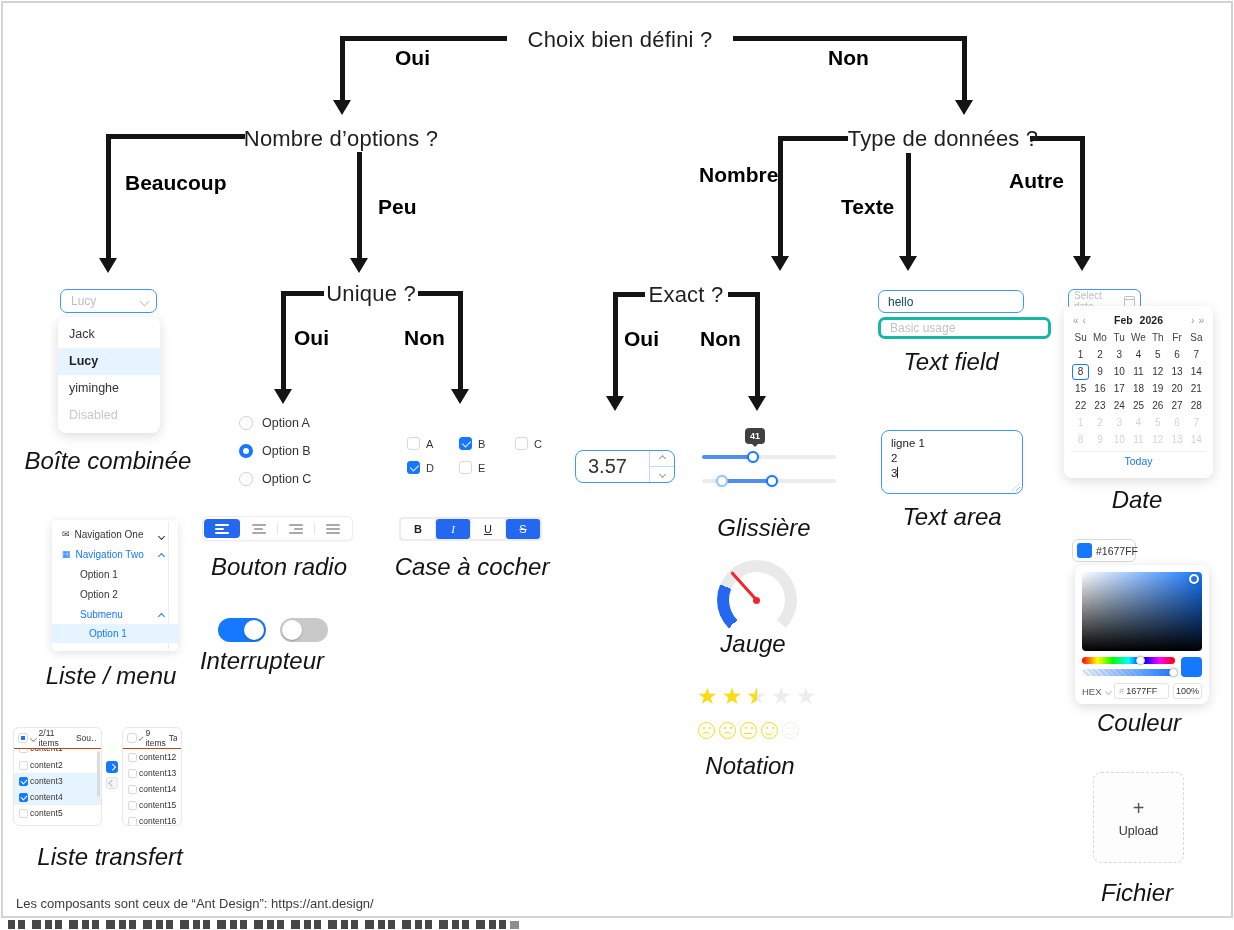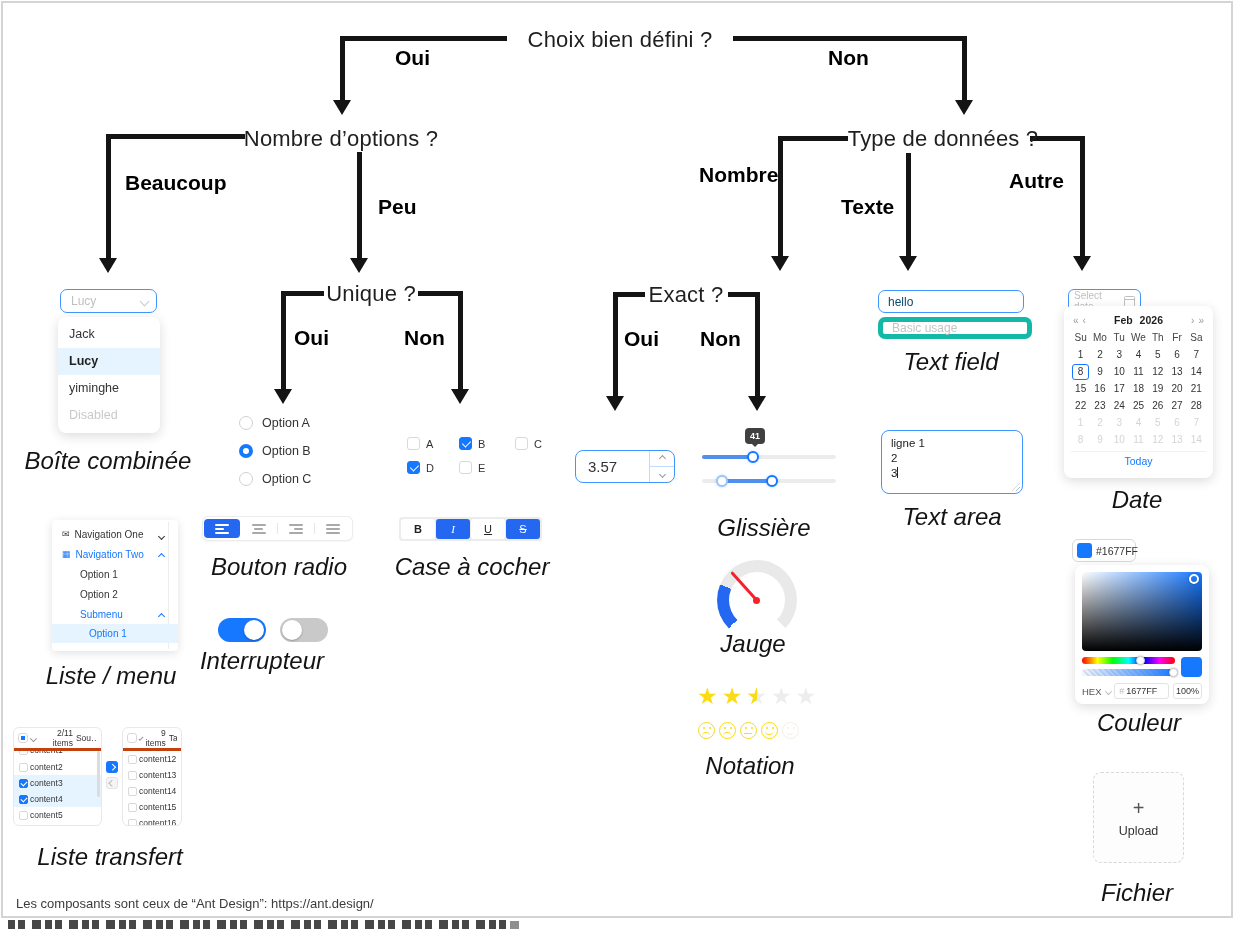--- a/index.html
+++ b/index.html
@@ -80,40 +80,40 @@
 
   
   .cbx{position:absolute;display:flex;align-items:center;gap:6px;font-size:11px;color:#333;}
   .cb{width:13px;height:13px;border:1.2px solid #d9d9d9;border-radius:3px;box-sizing:border-box;background:#fff;position:relative;flex:none;}
   .cb.on{background:#1677ff;border-color:#1677ff;}
   .cb.on::after{content:"";position:absolute;left:3.5px;top:1px;width:4px;height:7px;border-right:1.6px solid #fff;border-bottom:1.6px solid #fff;transform:rotate(45deg);}
   .cb.ind::after{content:"";position:absolute;left:2.5px;top:2.5px;width:5px;height:5px;background:#1677ff;}
 
   
   .tpanel{position:absolute;width:89px;height:99px;border:1px solid #e8e8e8;border-radius:6px;background:#fff;box-sizing:border-box;overflow:hidden;font-size:8.5px;color:#333;}
-  .thead{height:20px;display:flex;align-items:center;gap:3px;padding:0 4px;border-bottom:3px solid #c2410c;text-align:right;}
+  .thead{height:20px;display:flex;align-items:center;gap:3px;padding:0 4px;border-bottom:1px solid #c2410c;}
   .thead .cb{width:10px;height:10px;}
   .thead .cb.ind::after{left:1.5px;top:1.5px;width:4.5px;height:4.5px;}
   .thead .chev{width:4px;height:4px;border-width:1.2px;color:#999;}
   .t-title{margin-left:auto;white-space:nowrap;overflow:hidden;}
   .trow{height:16px;display:flex;align-items:center;gap:2px;padding:0 5px;}
   .trow .cb{width:9px;height:9px;border-radius:2px;}
   .trow .cb.on::after{left:2px;top:0;width:3px;height:5px;border-width:1.4px;}
   .trow.on{background:#e6f4ff;}
   .tcut{height:8px;overflow:hidden;}
   .tcut .trow{margin-top:-9px;}
   .tbtn{position:absolute;width:12px;height:12px;border-radius:3px;display:flex;align-items:center;justify-content:center;}
   .tbtn.fwd{background:#1677ff;color:#fff;}
   .tbtn.back{background:#f5f5f5;border:1px solid #e3e3e3;color:#bbb;box-sizing:border-box;}
   .tbtn .chev{width:3.5px;height:3.5px;border-width:1.4px;}
   .tscroll{position:absolute;right:1px;top:23px;width:3px;height:46px;background:#dcdcdc;border-radius:2px;}
 
   
   .stepper{left:575px;top:450px;width:100px;height:33px;border:1.5px solid #4096ff;border-radius:8px;background:#fff;box-sizing:border-box;display:flex;}
-  .stepper .sval{flex:1;display:flex;align-items:center;padding-left:12px;font-size:15px;color:#333;}
+  .stepper .sval{flex:1;display:flex;align-items:center;padding-left:12px;font-size:20px;color:#333;}
   .spin{width:24px;border-left:1px solid #bfdcff;display:flex;flex-direction:column;}
   .spin div{flex:1;display:flex;align-items:center;justify-content:center;color:#999;}
   .spin div + div{border-top:1px solid #bfdcff;}
   .spin .chev{width:4px;height:4px;border-width:1.3px;}
 
   
   .rail{position:absolute;height:4px;background:#ececec;border-radius:2px;}
   .fill{position:absolute;height:4px;background:#4f90ee;border-radius:2px;}
   .shandle{position:absolute;width:12px;height:12px;border-radius:50%;background:#fff;border:2.5px solid #1677ff;box-sizing:border-box;box-shadow:0 0 3px rgba(22,119,255,.3);}
   .shandle.lite{border-color:#9cc2f7;}
@@ -533,21 +533,21 @@
         <i class="l"></i>
         <i class="r"></i>
         <span class="mouth smile"></span>
       </span>
     </div>
   <div class="lbl" style="left:640px;top:752px">Notation</div>
 
   <div class="tinput" style="left:878px;top:290px;width:146px;height:23px;border:1.5px solid #4096ff;color:#0c4a6e">
     <span>hello</span>
   </div>
-  <div class="tinput" style="left:878px;top:317px;width:154px;height:22px;border:5px solid #14b8a6;color:#c4c4c4">
+  <div class="tinput" style="left:878px;top:317px;width:173px;height:22px;border:3px solid #14b8a6;color:#c4c4c4">
     <span>Basic usage</span>
   </div>
   <div class="lbl" style="left:841px;top:348px">Text field</div>
 
   <div class="abs textarea" id="textarea">
     <div class="resize"></div>
   <div>ligne 1</div>
       <div>2</div>
       <div>3<span class="caret"></span></div>
     </div>

